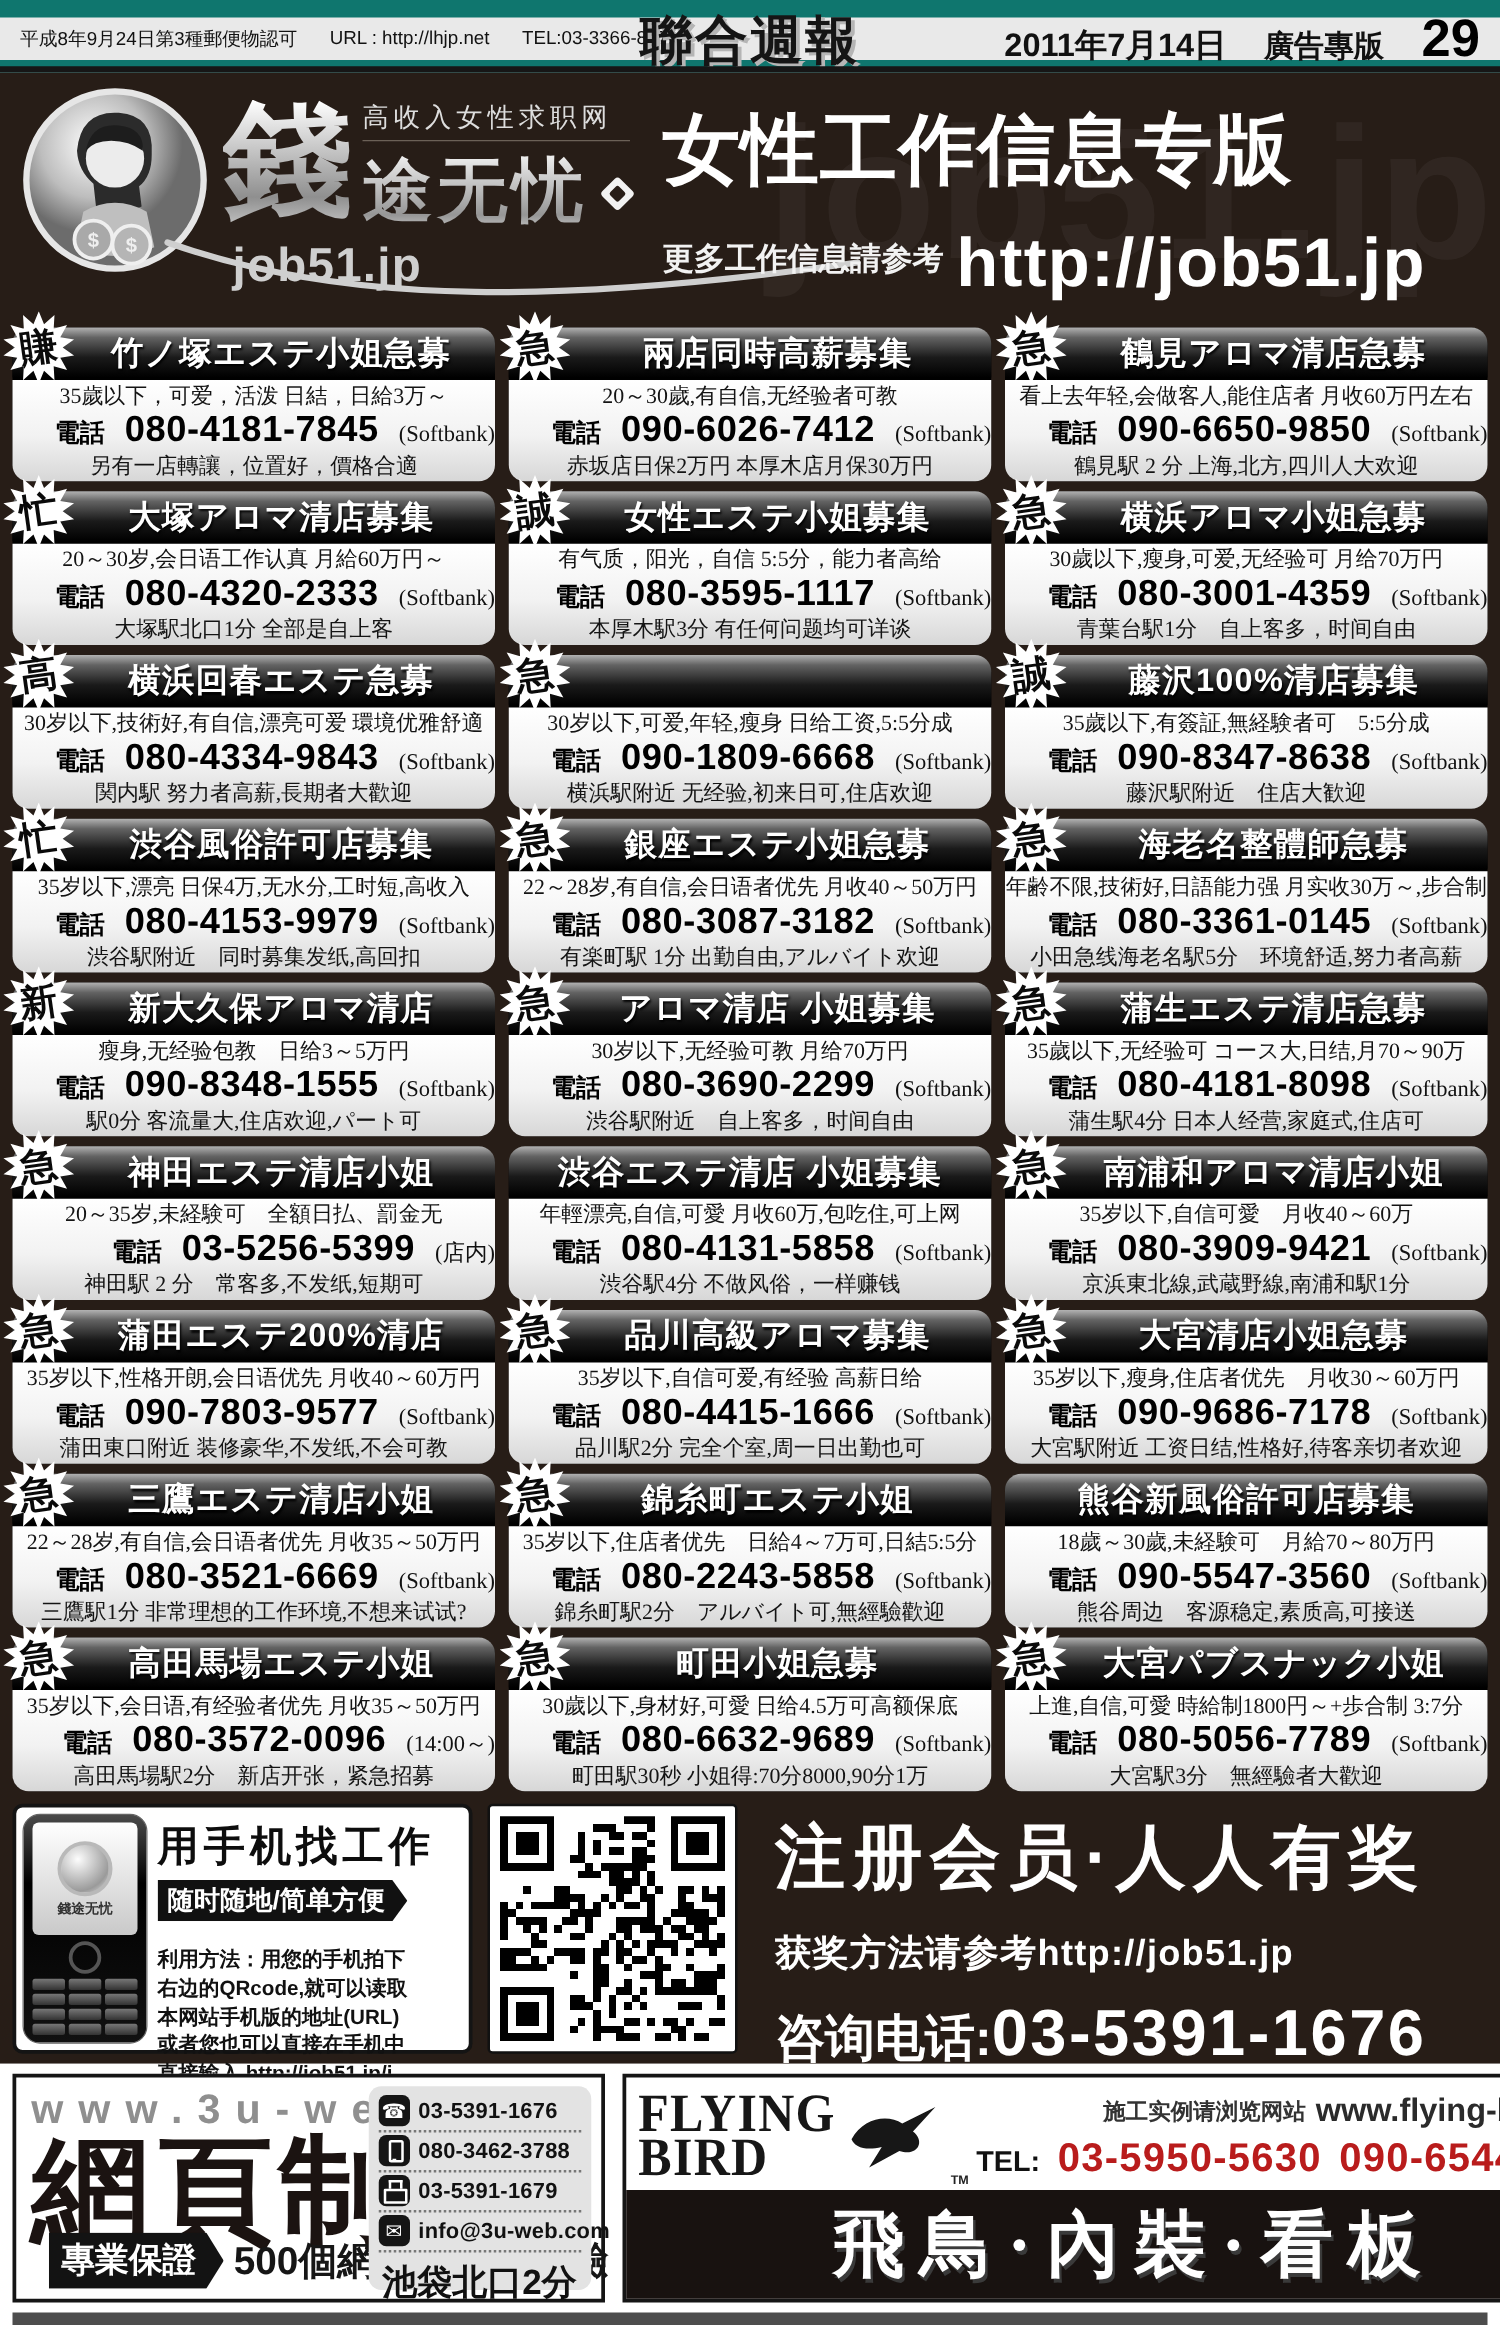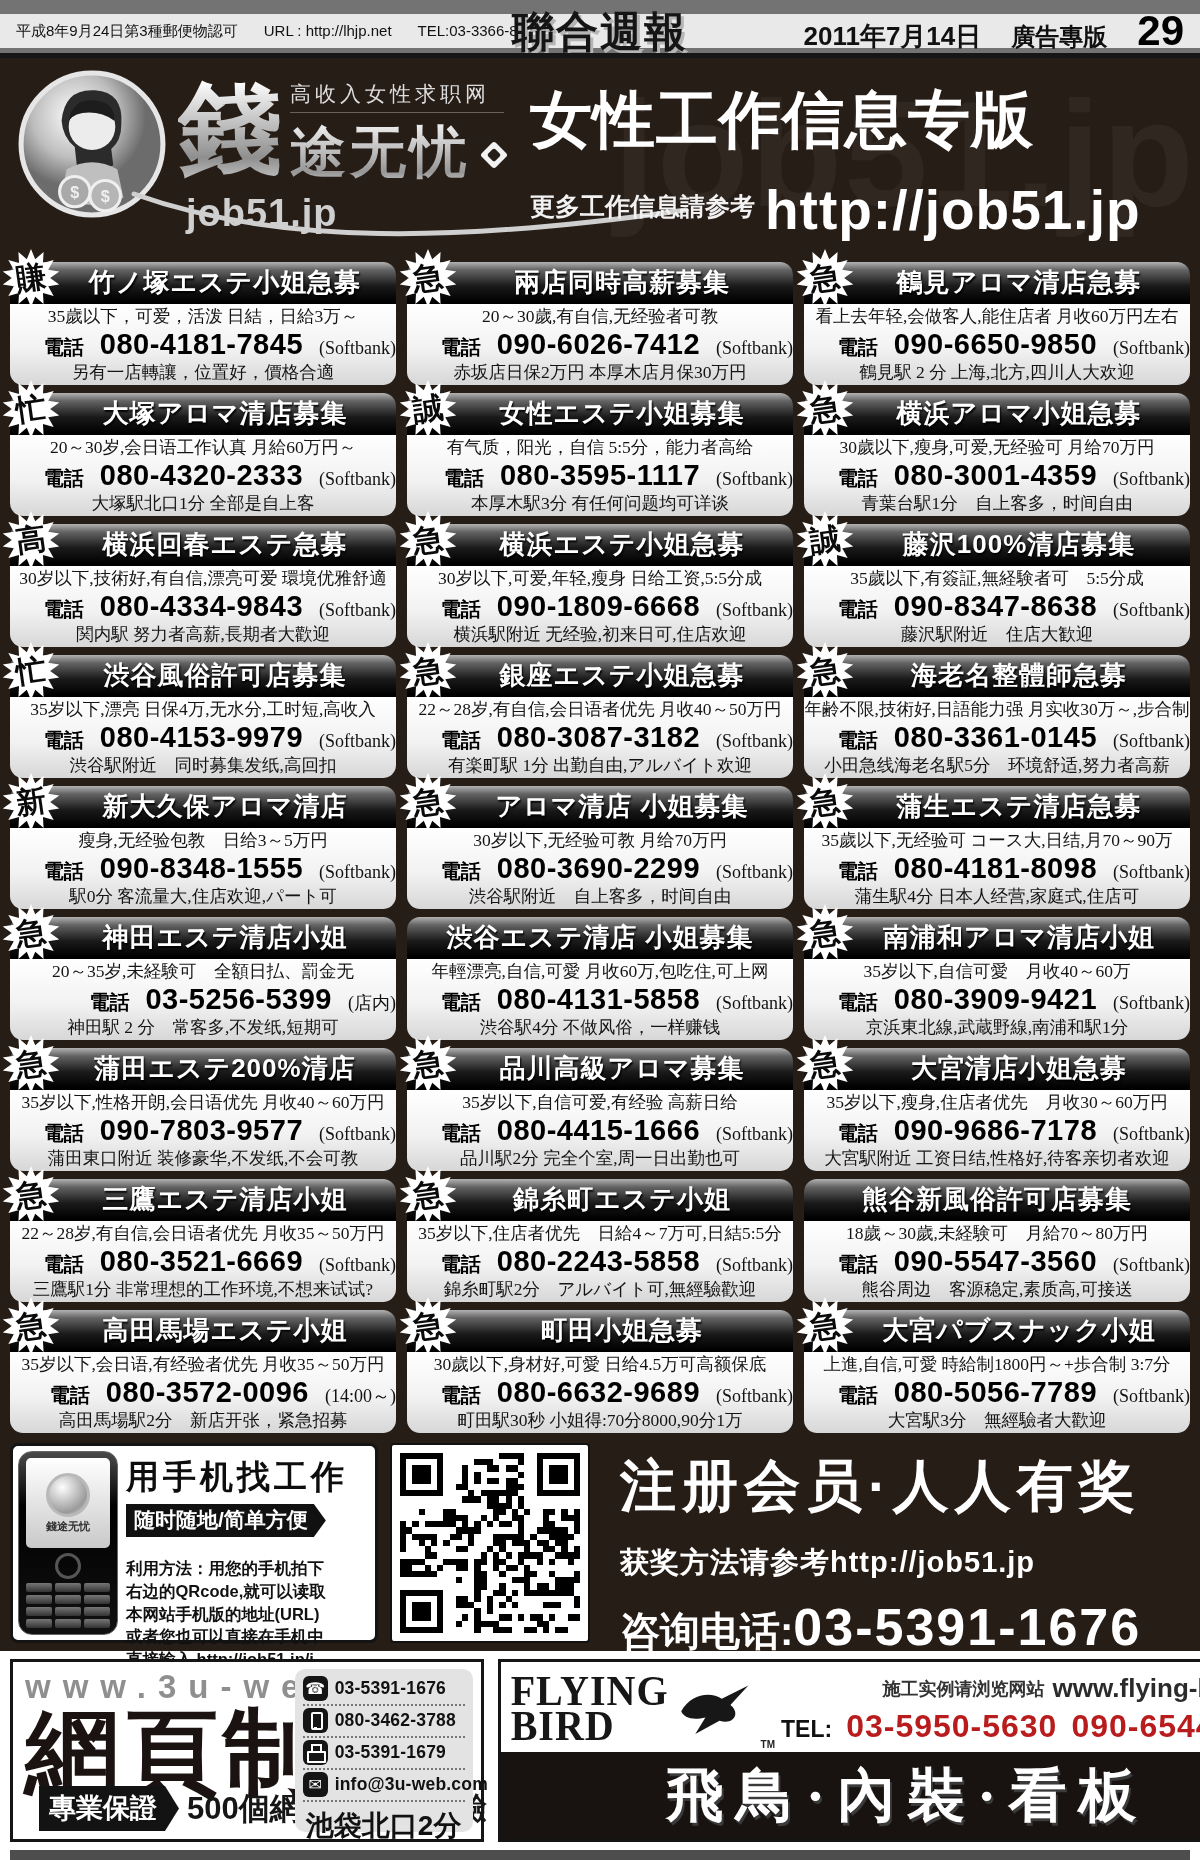--- a/index.html
+++ b/index.html
@@ -1,20 +1,20 @@
 <!DOCTYPE html>
 <html><head>
 <meta charset="utf-8">
 <style>
   * { margin:0; padding:0; box-sizing:border-box; }
   html,body { width:1200px; height:1860px; overflow:hidden; background:#fff;
     font-family:"Liberation Sans", sans-serif; }
 
   
-  .topbar { height:58px; background:#737373; position:relative; }
+  .topbar { height:58px; background:#0f766e; position:relative; }
   .topband { position:absolute; left:0; right:0; top:14px; height:34px; background:#e9e9e9;
     display:flex; align-items:center; }
   .tb-left { margin-left:16px; display:flex; gap:26px; font-size:15px; color:#111; }
   .tb-paper { position:absolute; left:50%; transform:translateX(-50%); top:-10px; font-size:42px;
     font-weight:900; color:#151515; letter-spacing:2px; text-shadow:3px 3px 0 #b5b5b5; }
   .tb-right { position:absolute; right:16px; display:flex; align-items:baseline; gap:30px; }
   .tb-date { font-size:26px; font-weight:700; color:#111; }
   .tb-edition { font-size:24px; font-weight:700; color:#111; }
   .tb-page { font-size:42px; font-weight:900; color:#000; }
   .toprule { position:absolute; left:0; right:0; bottom:0; height:5px; background:#161616; }
@@ -336,21 +336,20 @@
             <span class="ph-car">(Softbank)</span>
           </div>
           <div class="ad-loc">関内駅 努力者高薪,長期者大歡迎</div>
         </div>
       </div>
       <div class="card">
         <div class="card-head">
           <div class="badge" style="clip-path: polygon(50% 0%, 57.3% 17.8%, 71.7% 5%, 70.6% 24.2%, 89.1% 18.8%, 79.7% 35.7%, 98.7% 38.9%, 83% 50%, 98.7% 61.1%, 79.7% 64.3%, 89.1% 81.2%, 70.6% 75.8%, 71.7% 95%, 57.3% 82.2%, 50% 100%, 42.7% 82.2%, 28.3% 95%, 29.4% 75.8%, 10.9% 81.2%, 20.3% 64.3%, 1.3% 61.1%, 17% 50%, 1.3% 38.9%, 20.3% 35.7%, 10.9% 18.8%, 29.4% 24.2%, 28.3% 5%, 42.7% 17.8%);">
             <span>急</span>
           </div>
-          <div class="card-title">横浜エステ小姐急募</div>
         </div>
         <div class="card-body">
           <div class="ad-desc">30岁以下,可爱,年轻,瘦身 日给工资,5:5分成</div>
           <div class="ad-phone-row">
             <span class="ph-label">電話</span>
             <span class="ph-num">090-1809-6668</span>
             <span class="ph-car">(Softbank)</span>
           </div>
           <div class="ad-loc">横浜駅附近 无经验,初来日可,住店欢迎</div>
         </div>

